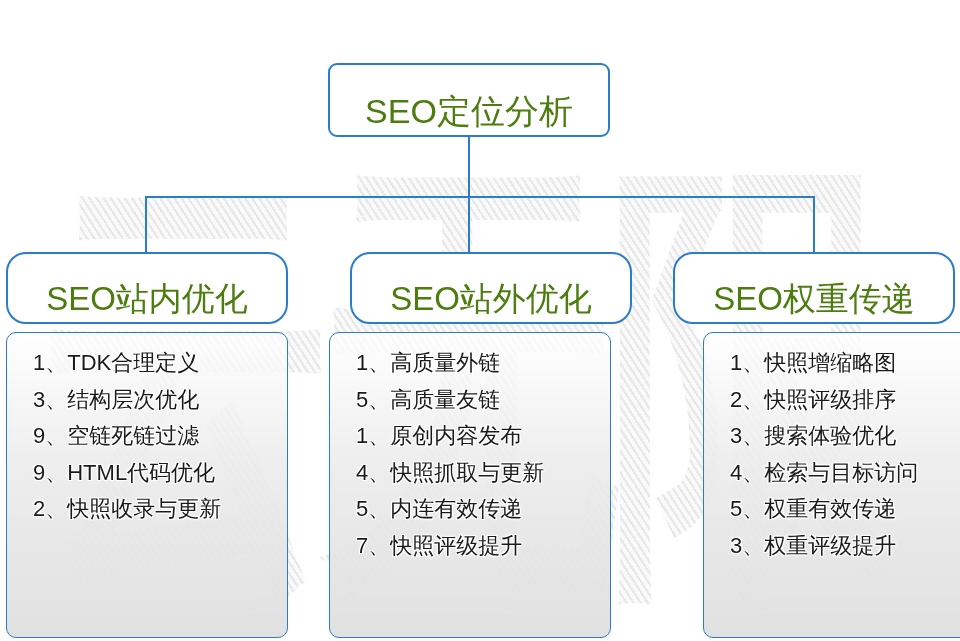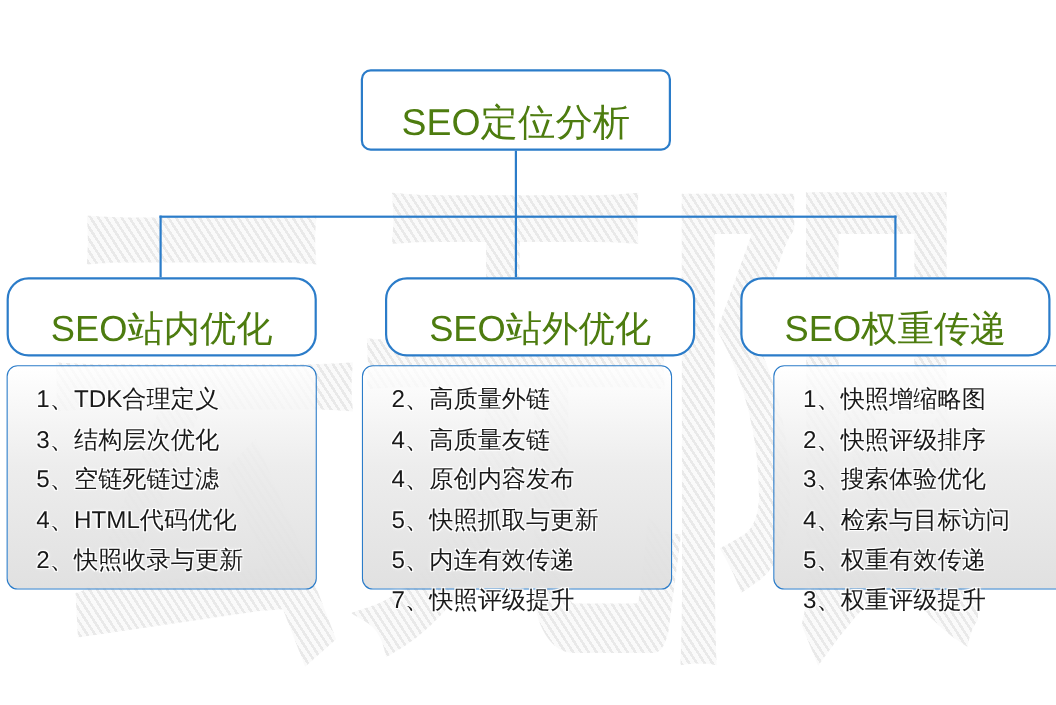--- a/index.html
+++ b/index.html
@@ -61,21 +61,21 @@
     border-radius:20px;
   }
   .bh-0{left:6px;}
   .bh-1{left:329px;margin-left:21px;}
   .bh-2{left:673px;}
 
   
   .branch-list{
     position:absolute;
     box-sizing:border-box;
-    top:332px;height:204px;width:282px;
+    top:332px;height:306px;width:282px;
     border:1px solid #2b7cc9;
     border-radius:10px;
     background:linear-gradient(180deg,
       rgba(255,255,255,0.80) 0%,
       rgba(235,235,235,0.90) 45%,
       rgba(223,223,223,0.95) 100%);
     z-index:2;
     padding:12px 6px 0 26px;
     color:#1a1a1a;
   }
@@ -111,30 +111,30 @@
   <div class="node branch-header bh-1">
     <span>SEO站外优化</span>
   </div>
   <div class="node branch-header bh-2">
     <span>SEO权重传递</span>
   </div>
 
   <div class="branch-list bl-0">
     <div class="li">1、TDK合理定义</div>
     <div class="li">3、结构层次优化</div>
-    <div class="li">5、空链死链过滤</div>
-    <div class="li">4、HTML代码优化</div>
+    <div class="li">9、空链死链过滤</div>
+    <div class="li">9、HTML代码优化</div>
     <div class="li">2、快照收录与更新</div>
   </div>
 
   <div class="branch-list bl-1">
-    <div class="li">2、高质量外链</div>
-    <div class="li">4、高质量友链</div>
-    <div class="li">4、原创内容发布</div>
-    <div class="li">5、快照抓取与更新</div>
+    <div class="li">1、高质量外链</div>
+    <div class="li">5、高质量友链</div>
+    <div class="li">1、原创内容发布</div>
+    <div class="li">4、快照抓取与更新</div>
     <div class="li">5、内连有效传递</div>
     <div class="li">7、快照评级提升</div>
   </div>
 
   <div class="branch-list bl-2">
     <div class="li">1、快照增缩略图</div>
     <div class="li">2、快照评级排序</div>
     <div class="li">3、搜索体验优化</div>
     <div class="li">4、检索与目标访问</div>
     <div class="li">5、权重有效传递</div>

